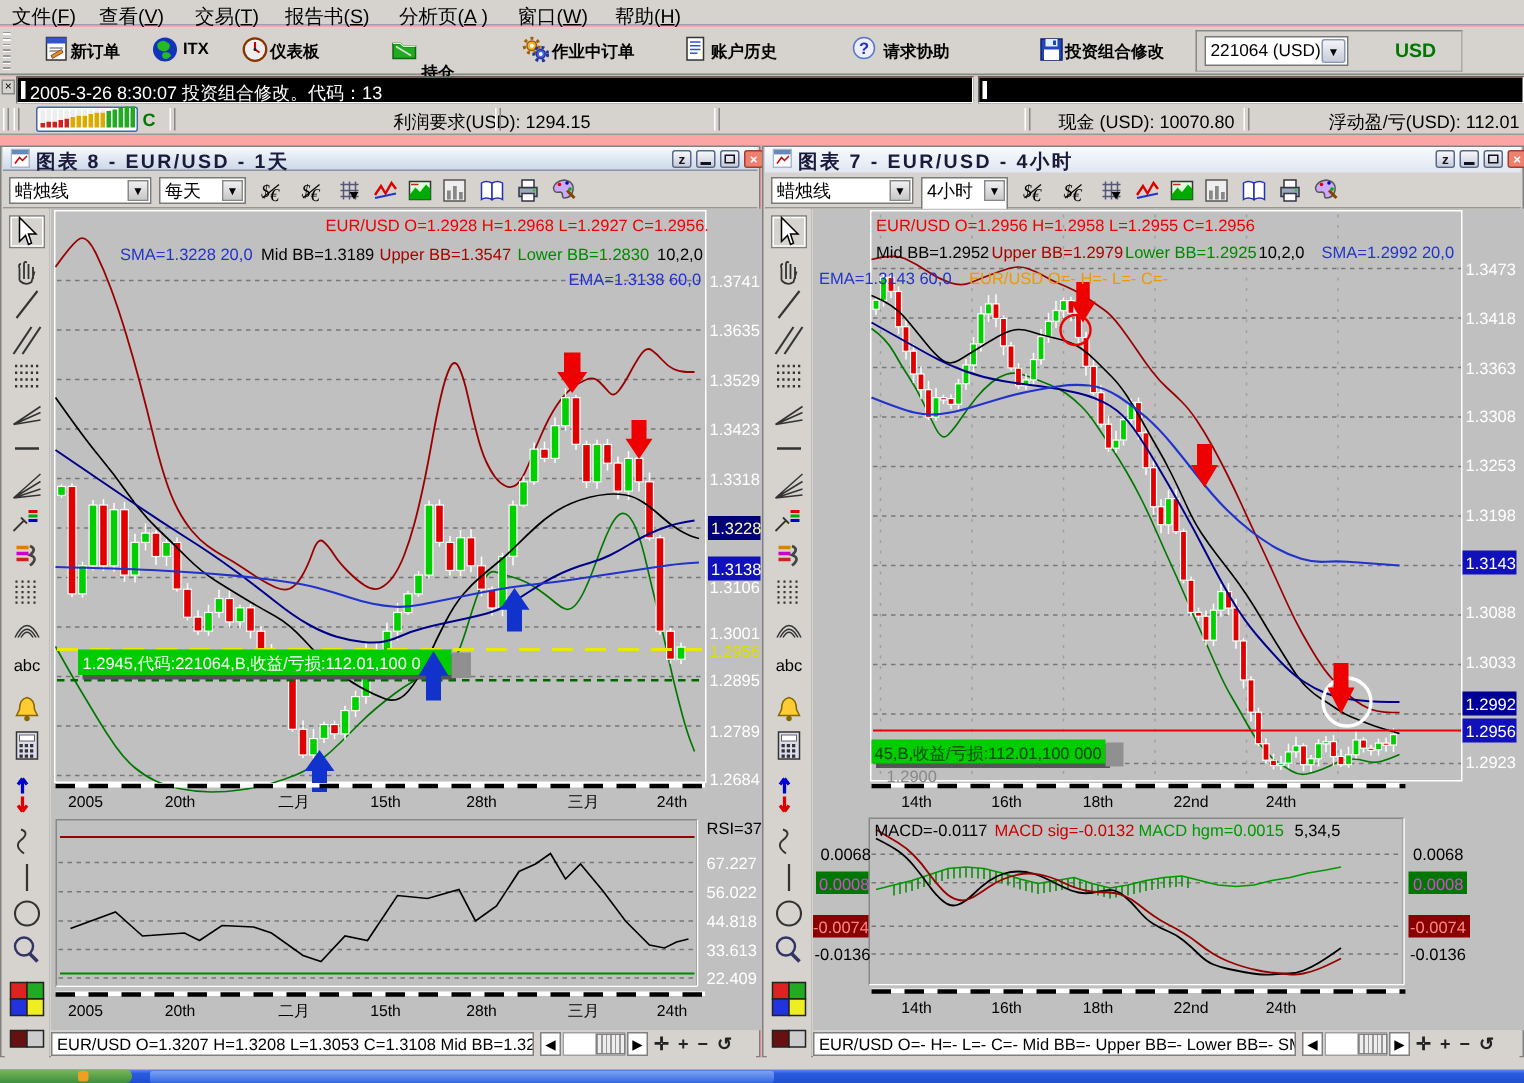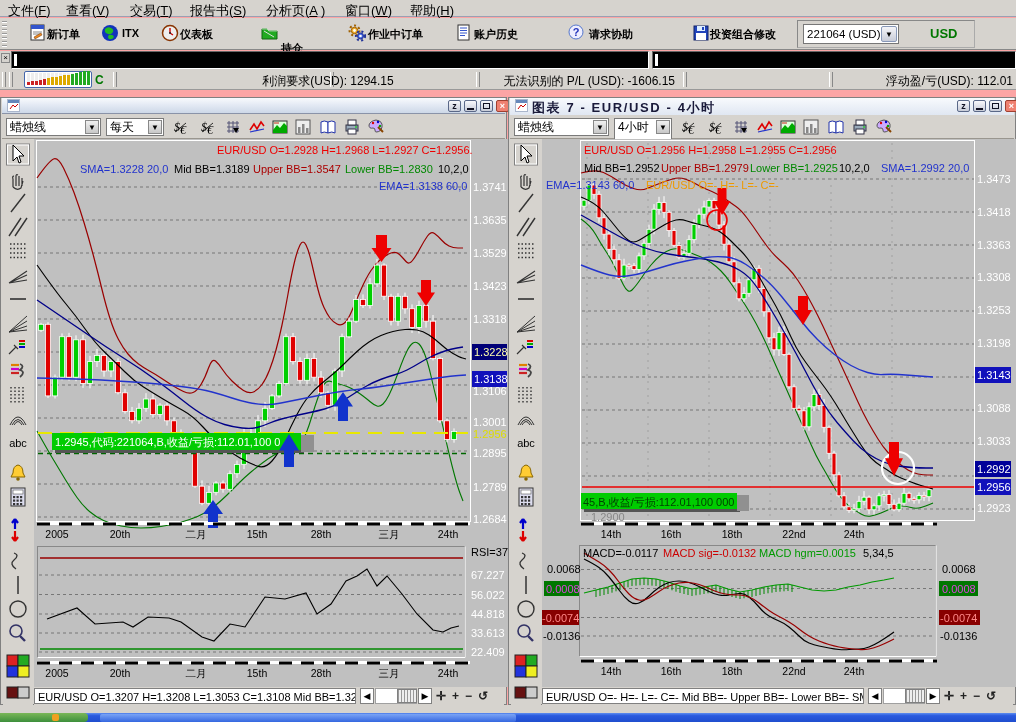--- a/index.html
+++ b/index.html
@@ -64,20 +64,21 @@
         </svg></div>
       <span style="position:absolute;left:710px;top:9px;font:bold 11px 'Liberation Sans';color:#000">投资组合修改</span>
       <div style="position:absolute;left:797px;top:2px;width:178px;height:28px;border:1px solid #aaa;border-top-color:#888;border-left-color:#888"></div>
       <div style="position:absolute;left:803px;top:6px;width:96px;height:20px;background:#fff;border:1px solid #777;font:11.5px 'Liberation Sans';line-height:18px;padding-left:3px">221064 (USD)<span style="position:absolute;right:1px;top:1px;width:16px;height:16px;background:linear-gradient(#f4f4f8,#c8ccd8);border:1px solid #8898b8;border-radius:2px;font-size:8px;text-align:center;line-height:15px">▼</span></div>
       <span style="position:absolute;left:930px;top:8px;font:bold 13px 'Liberation Sans';color:#007700">USD</span>
     </div>
     <div style="position:absolute;left:0;top:51px;width:1016px;height:19px;background:#d6d3ce">
       <div style="position:absolute;left:1px;top:2px;width:9px;height:10px;background:#d6d3ce;border:1px solid #888;font:8px 'Liberation Sans';line-height:8px;text-align:center">×</div>
       <div style="position:absolute;left:11px;top:0px;width:638px;height:18px;background:#000;border:1px solid #fff;border-top-color:#666;border-left-color:#666">
         <div style="position:absolute;left:2px;top:2px;width:3px;height:12px;background:#fff"></div>
+        <span style="position:absolute;left:8px;top:2px;font:12px 'Liberation Sans';color:#fff">2005-3-26 8:30:07 投资组合修改。代码：13</span>
       </div>
       <div style="position:absolute;left:652px;top:0px;width:364px;height:18px;background:#000;border:1px solid #fff;border-top-color:#666;border-left-color:#666">
         <div style="position:absolute;left:2px;top:2px;width:3px;height:12px;background:#fff"></div>
       </div>
     </div>
     <div style="position:absolute;left:0;top:70px;width:1016px;height:20px;background:#d6d3ce;border-bottom:1px solid #999;font:12px 'Liberation Sans';color:#000">
       <div style="position:absolute;left:2px;top:2px;width:4px;height:15px;border-left:1px solid #fff;border-right:1px solid #888"></div>
       <div style="position:absolute;left:9px;top:2px;width:4px;height:15px;border-left:1px solid #fff;border-right:1px solid #888"></div>
       <div style="position:absolute;left:24px;top:1px;width:68px;height:17px;background:#fff;border:1px solid #4466aa;border-radius:2px">
         <div style="position:absolute;left:2px;bottom:2px;width:3px;height:3px;background:#cc2222"></div>
@@ -109,35 +110,36 @@
         <div style="position:absolute;left:54px;bottom:2px;width:3px;height:13px;background:#22aa22"></div>
         <div style="position:absolute;left:54px;top:1px;width:3px;height:-1px;background:#eee"></div>
         <div style="position:absolute;left:58px;bottom:2px;width:3px;height:14px;background:#22aa22"></div>
         <div style="position:absolute;left:58px;top:1px;width:3px;height:-2px;background:#eee"></div>
         <div style="position:absolute;left:62px;bottom:2px;width:3px;height:14px;background:#22aa22"></div>
         <div style="position:absolute;left:62px;top:1px;width:3px;height:-2px;background:#eee"></div>
       </div>
       <span style="position:absolute;left:95px;top:3px;color:#007700;font-weight:bold">C</span>
       <div style="position:absolute;left:113px;top:2px;width:4px;height:15px;border-left:1px solid #fff;border-right:1px solid #888"></div>
       <span style="position:absolute;left:173px;top:3px;width:310px;text-align:center">利润要求(USD): 1294.15</span>
-      <span style="position:absolute;left:365px;top:3px;width:310px;text-align:right">无法识别的 P/L (USD): -1606.15</span>
+      <span style="position:absolute;left:513px;top:3px;width:310px;text-align:right">现金 (USD): 10070.80</span>
       <span style="position:absolute;left:703px;top:3px;width:310px;text-align:right">浮动盈/亏(USD): 112.01</span>
       <div style="position:absolute;left:330px;top:2px;width:4px;height:15px;border-left:1px solid #fff;border-right:1px solid #888"></div>
       <div style="position:absolute;left:476px;top:2px;width:4px;height:15px;border-left:1px solid #fff;border-right:1px solid #888"></div>
       <div style="position:absolute;left:683px;top:2px;width:4px;height:15px;border-left:1px solid #fff;border-right:1px solid #888"></div>
       <div style="position:absolute;left:829px;top:2px;width:4px;height:15px;border-left:1px solid #fff;border-right:1px solid #888"></div>
     </div>
     <div style="position:absolute;left:0px;top:97px;width:507px;height:608px;background:#d6d3ce;border:1px solid #808080">
       <div style="position:absolute;left:1px;top:0px;right:1px;height:16px;background:linear-gradient(to bottom,#f8fafd 0%,#e4eaf4 45%,#cdd8e8 100%);border-bottom:1px solid #8a93a8">
         <svg width="13" height="13" style="position:absolute;left:5px;top:1px" viewBox="0 0 13 13">
           <rect x="0" y="0" width="13" height="13" fill="#aab6cc"></rect>
           <rect x="1" y="1" width="11" height="3" fill="#6688bb"></rect>
           <rect x="1" y="4" width="11" height="8" fill="#fff"></rect>
           <path d="M3 10 L6 6 L8 8 L11 5" stroke="#c00" fill="none"></path>
         </svg>
+        <span style="position:absolute;left:22px;top:1px;font:bold 13px 'Liberation Sans',sans-serif;color:#1a1a3a;letter-spacing:1.6px">图表 8 - EUR/USD - 1天</span>
         <div style="position:absolute;top:2px;width:13px;height:12px;background:linear-gradient(to bottom,#f8f8fc,#c8ccd8);border:1px solid #5a6888;border-radius:2px;left:446px;font:bold 9px 'Liberation Sans';text-align:center;line-height:10px;color:#112">z</div>
         <div style="position:absolute;top:2px;width:13px;height:12px;background:linear-gradient(to bottom,#f8f8fc,#c8ccd8);border:1px solid #5a6888;border-radius:2px;left:462px">
           <div style="position:absolute;left:2px;bottom:1px;width:7px;height:2px;background:#112"></div>
         </div>
         <div style="position:absolute;top:2px;width:13px;height:12px;background:linear-gradient(to bottom,#f8f8fc,#c8ccd8);border:1px solid #5a6888;border-radius:2px;left:478px">
           <div style="position:absolute;left:2px;top:2px;width:7px;height:6px;border:1.5px solid #112"></div>
         </div>
         <div style="position:absolute;left:494px;top:2px;width:13px;height:12px;background:#ef8070;border:1px solid #a04030;border-radius:2px;font:bold 9px 'Liberation Sans';text-align:center;line-height:11px;color:#fff">×</div>
       </div>
       <div style="position:absolute;left:1px;top:17px;right:1px;height:24px;background:#d6d3ce;border-bottom:1px solid #9a968f">

